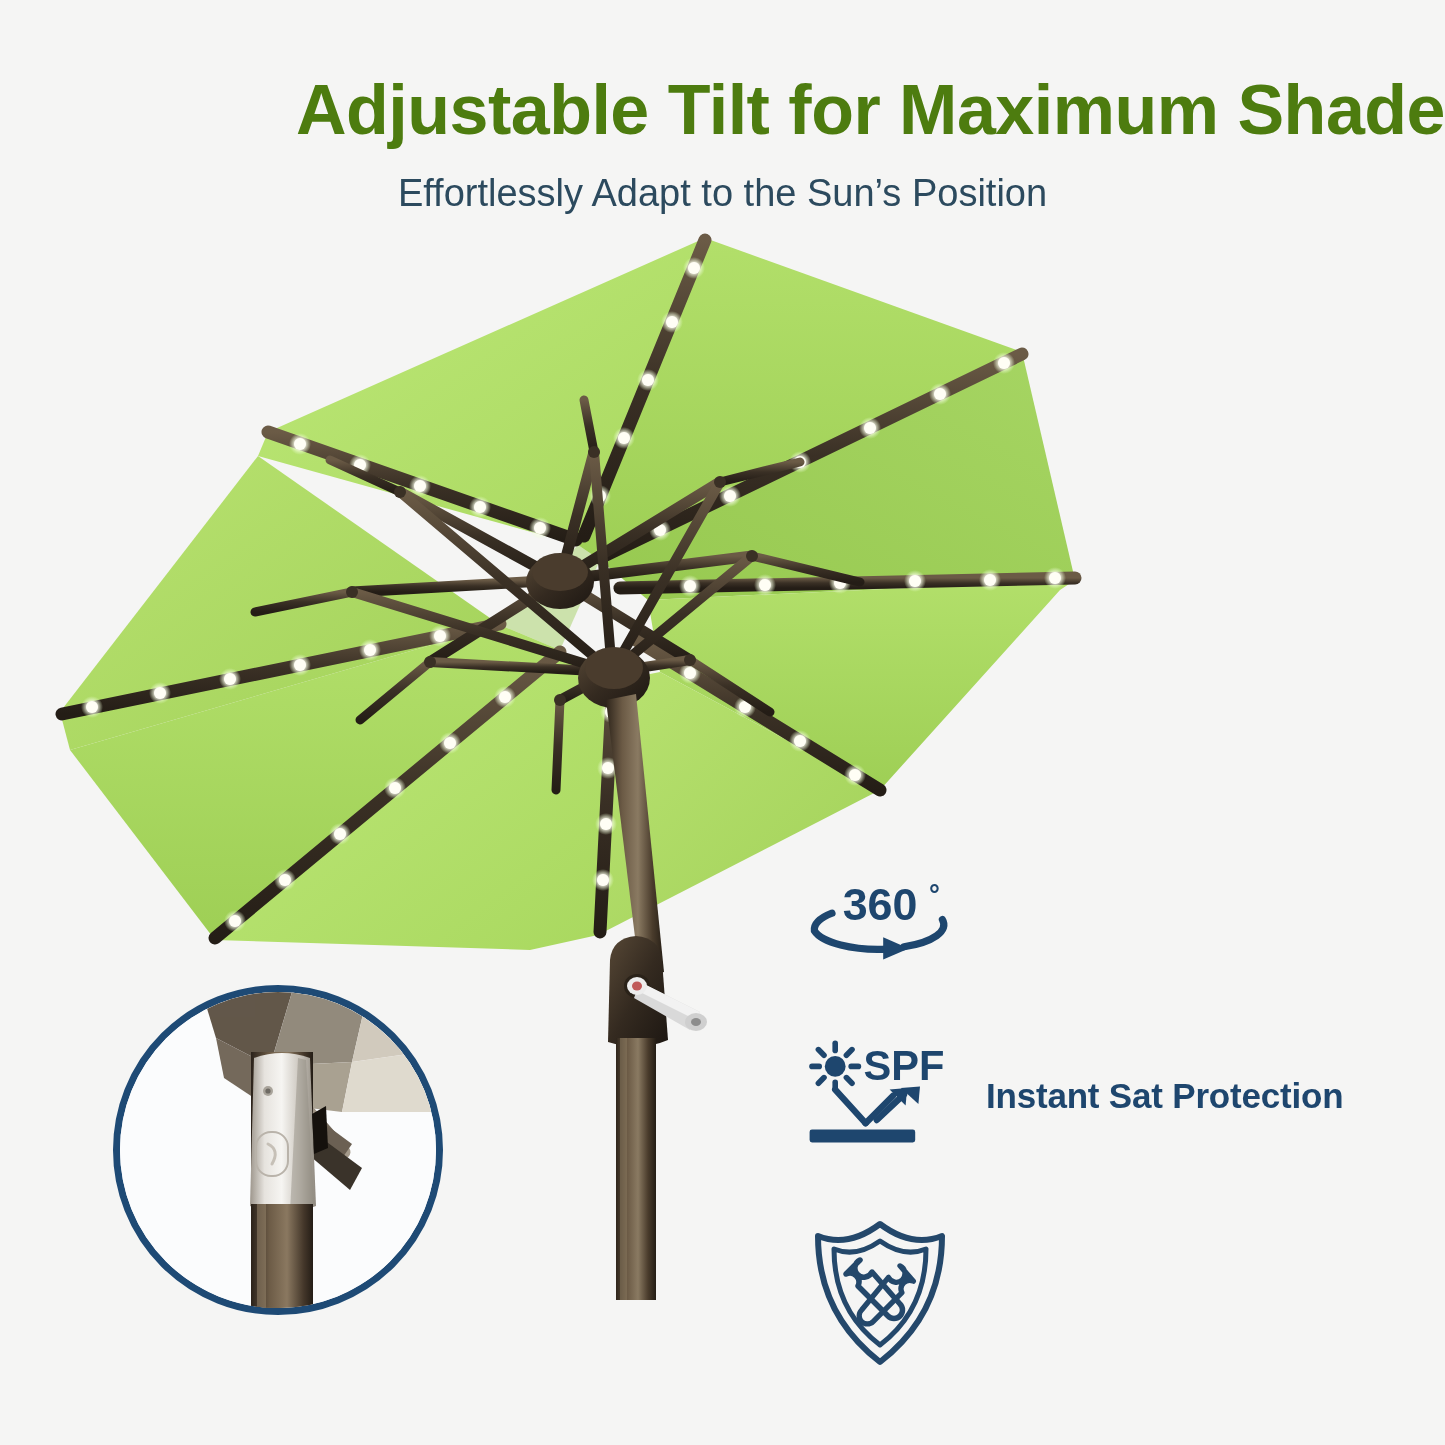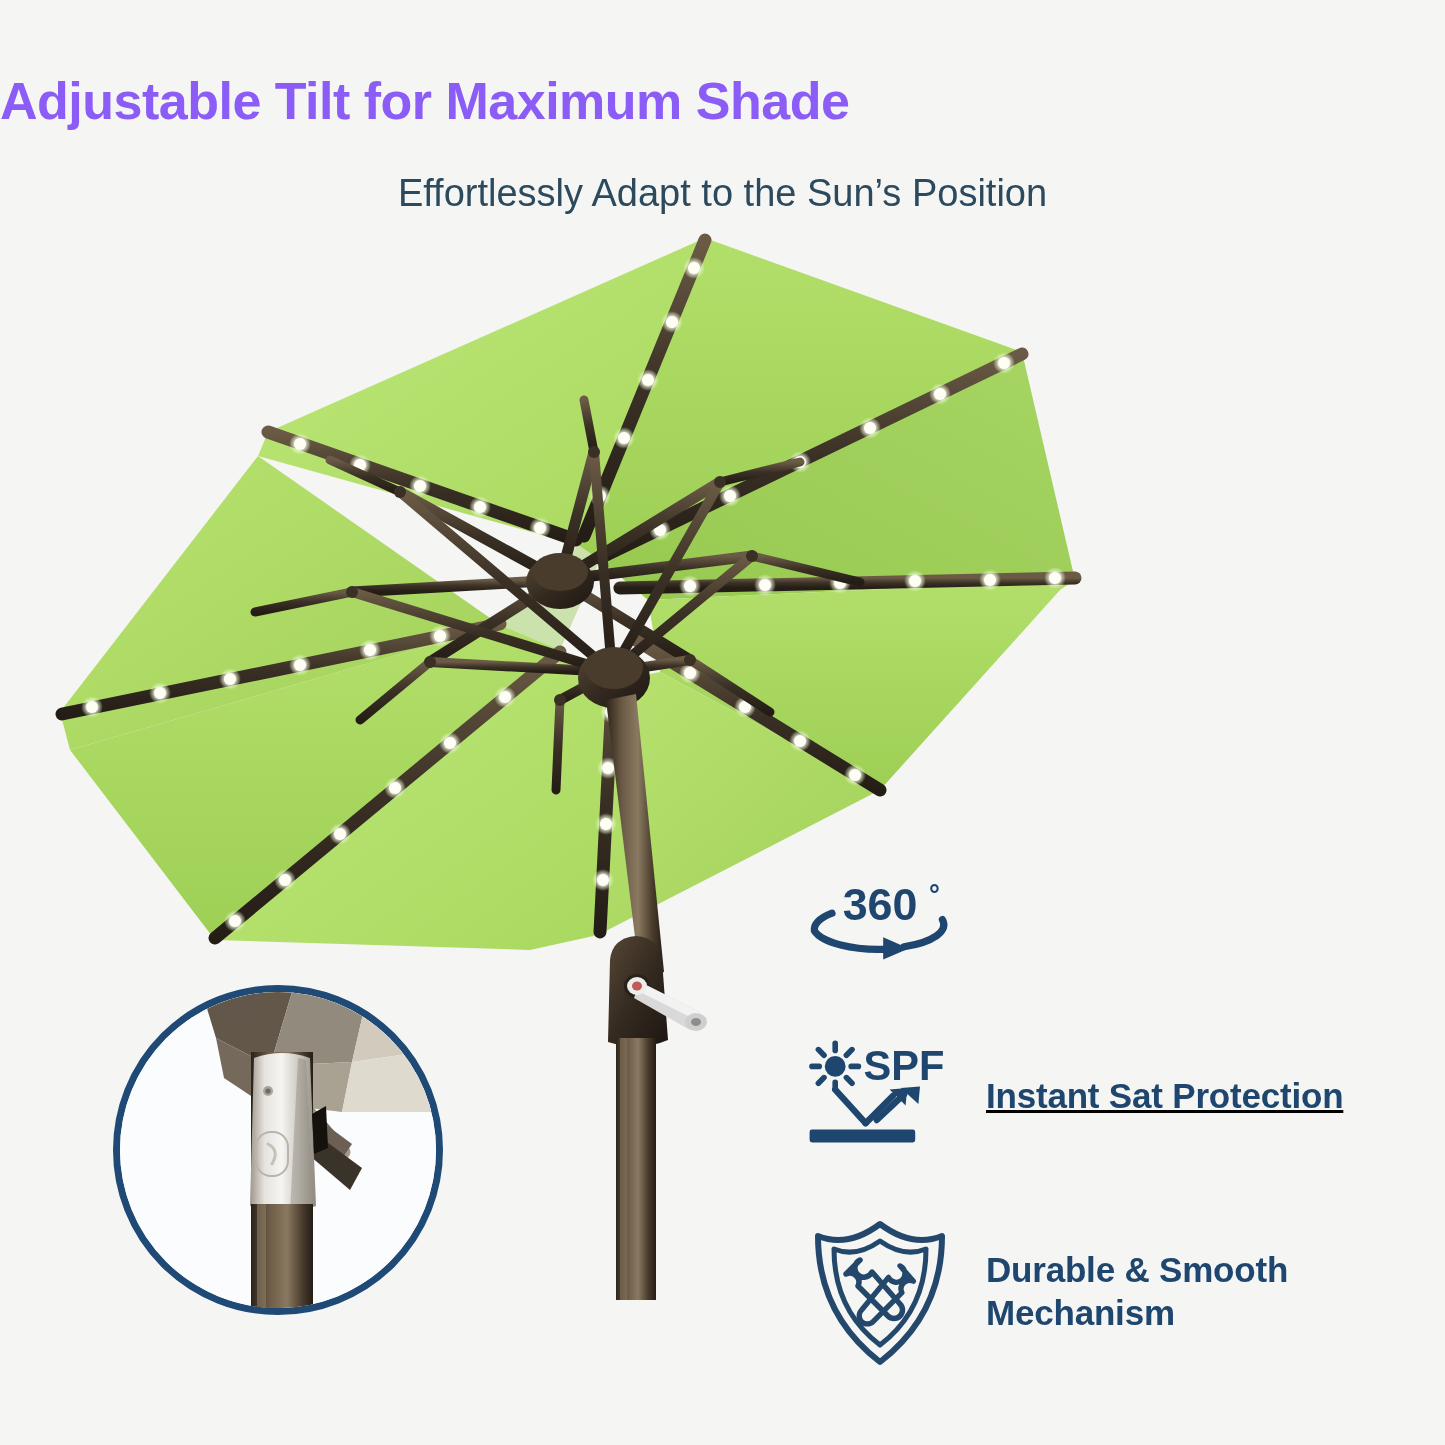--- a/index.html
+++ b/index.html
@@ -21,25 +21,25 @@
     width: 1445px;
     height: 1445px;
   }
 
   
   .headline {
     position: absolute;
     top: 74px;
     left: 0;
     width: 1445px;
-    text-align: left;
-    font-size: 52px;
+    text-align: right;
+    font-size: 70px;
     font-weight: 700;
     letter-spacing: -0.5px;
-    color: #8b5cf6;
+    color: #4d7c0f;
     line-height: 1.05;
     white-space: nowrap;
   }
   .subheadline {
     position: absolute;
     top: 172px;
     left: 0;
     width: 1445px;
     text-align: center;
     font-size: 38px;
@@ -98,21 +98,21 @@
     font-size: 35px;
     font-weight: 700;
     color: #1e466e;
     line-height: 1.22;
     letter-spacing: -0.2px;
   }
   .f-360 .feature-icon { height: 112px; }
   .f-spf .feature-icon { height: 140px; }
   .f-shield .feature-icon { height: 148px; }
   .f-360 { margin-bottom: 52px; }
-  .f-spf { margin-bottom: 52px; text-decoration: underline; }
+  .f-spf { margin-bottom: 52px; }
 </style>
 </head>
 <body>
 
 <div class="stage">
 
   <div class="headline">Adjustable Tilt for Maximum Shade</div>
   <div class="subheadline">Effortlessly Adapt to the Sun’s Position</div>
 
   <div class="umbrella-wrap">
@@ -495,18 +495,17 @@
           <path d="M8,18 Q38,30 70,6 Q102,30 132,18 Q132,96 70,144 Q8,96 8,18 Z" fill="none" stroke="#24486b" stroke-width="6" stroke-linejoin="round"></path>
 
           <path d="M24,31 Q46,40 70,23 Q94,40 116,31 Q116,92 70,127 Q24,92 24,31 Z" fill="none" stroke="#24486b" stroke-width="5" stroke-linejoin="round"></path>
 
           <g stroke="#24486b" stroke-width="5.5" fill="none" stroke-linejoin="round" stroke-linecap="round">
             <path d="M52,46 a9,9 0 1 0 12,12 L92,90 a8,8 0 0 1 -12,12 L50,72 a9,9 0 0 0 -12,-12 Z" transform="translate(-2,-4)"></path>
             <path d="M96,50 a9,9 0 1 1 -12,12 L56,96 a8,8 0 0 0 12,12 L98,78 a9,9 0 0 1 12,-12 Z" transform="translate(-6,-4) scale(0.96) translate(4,4)"></path>
           </g>
         </svg>
       </div>
-      <div class="feature-label">Durable &amp; Smooth Mechanism</div>
     </div>
 
   </div>
 
 </div>
 
 </body></html>

